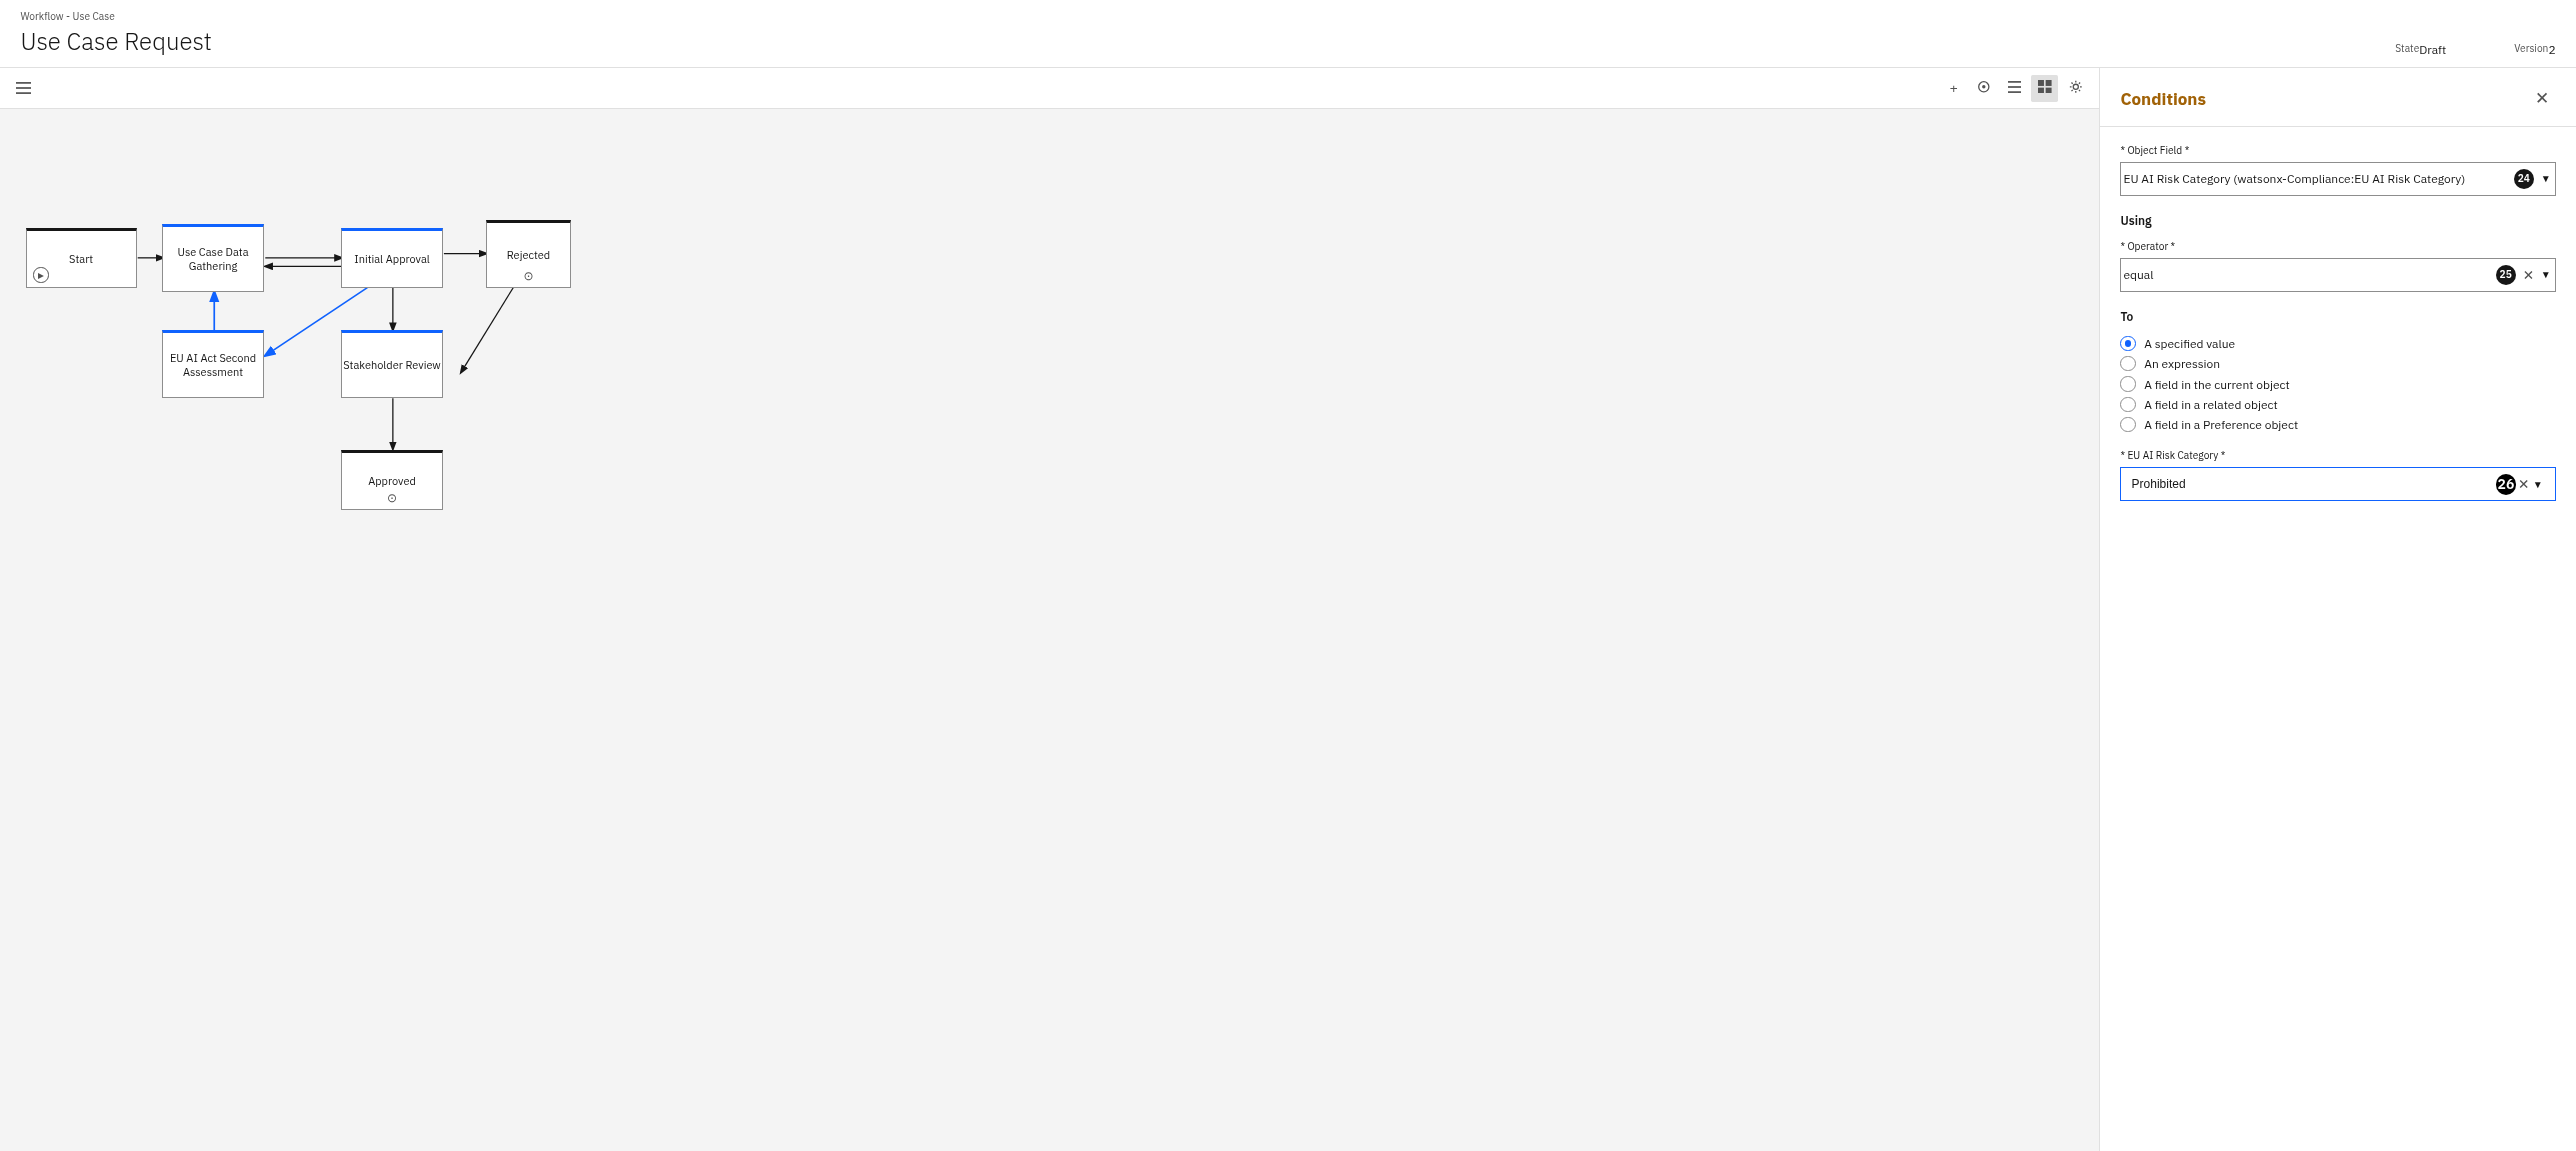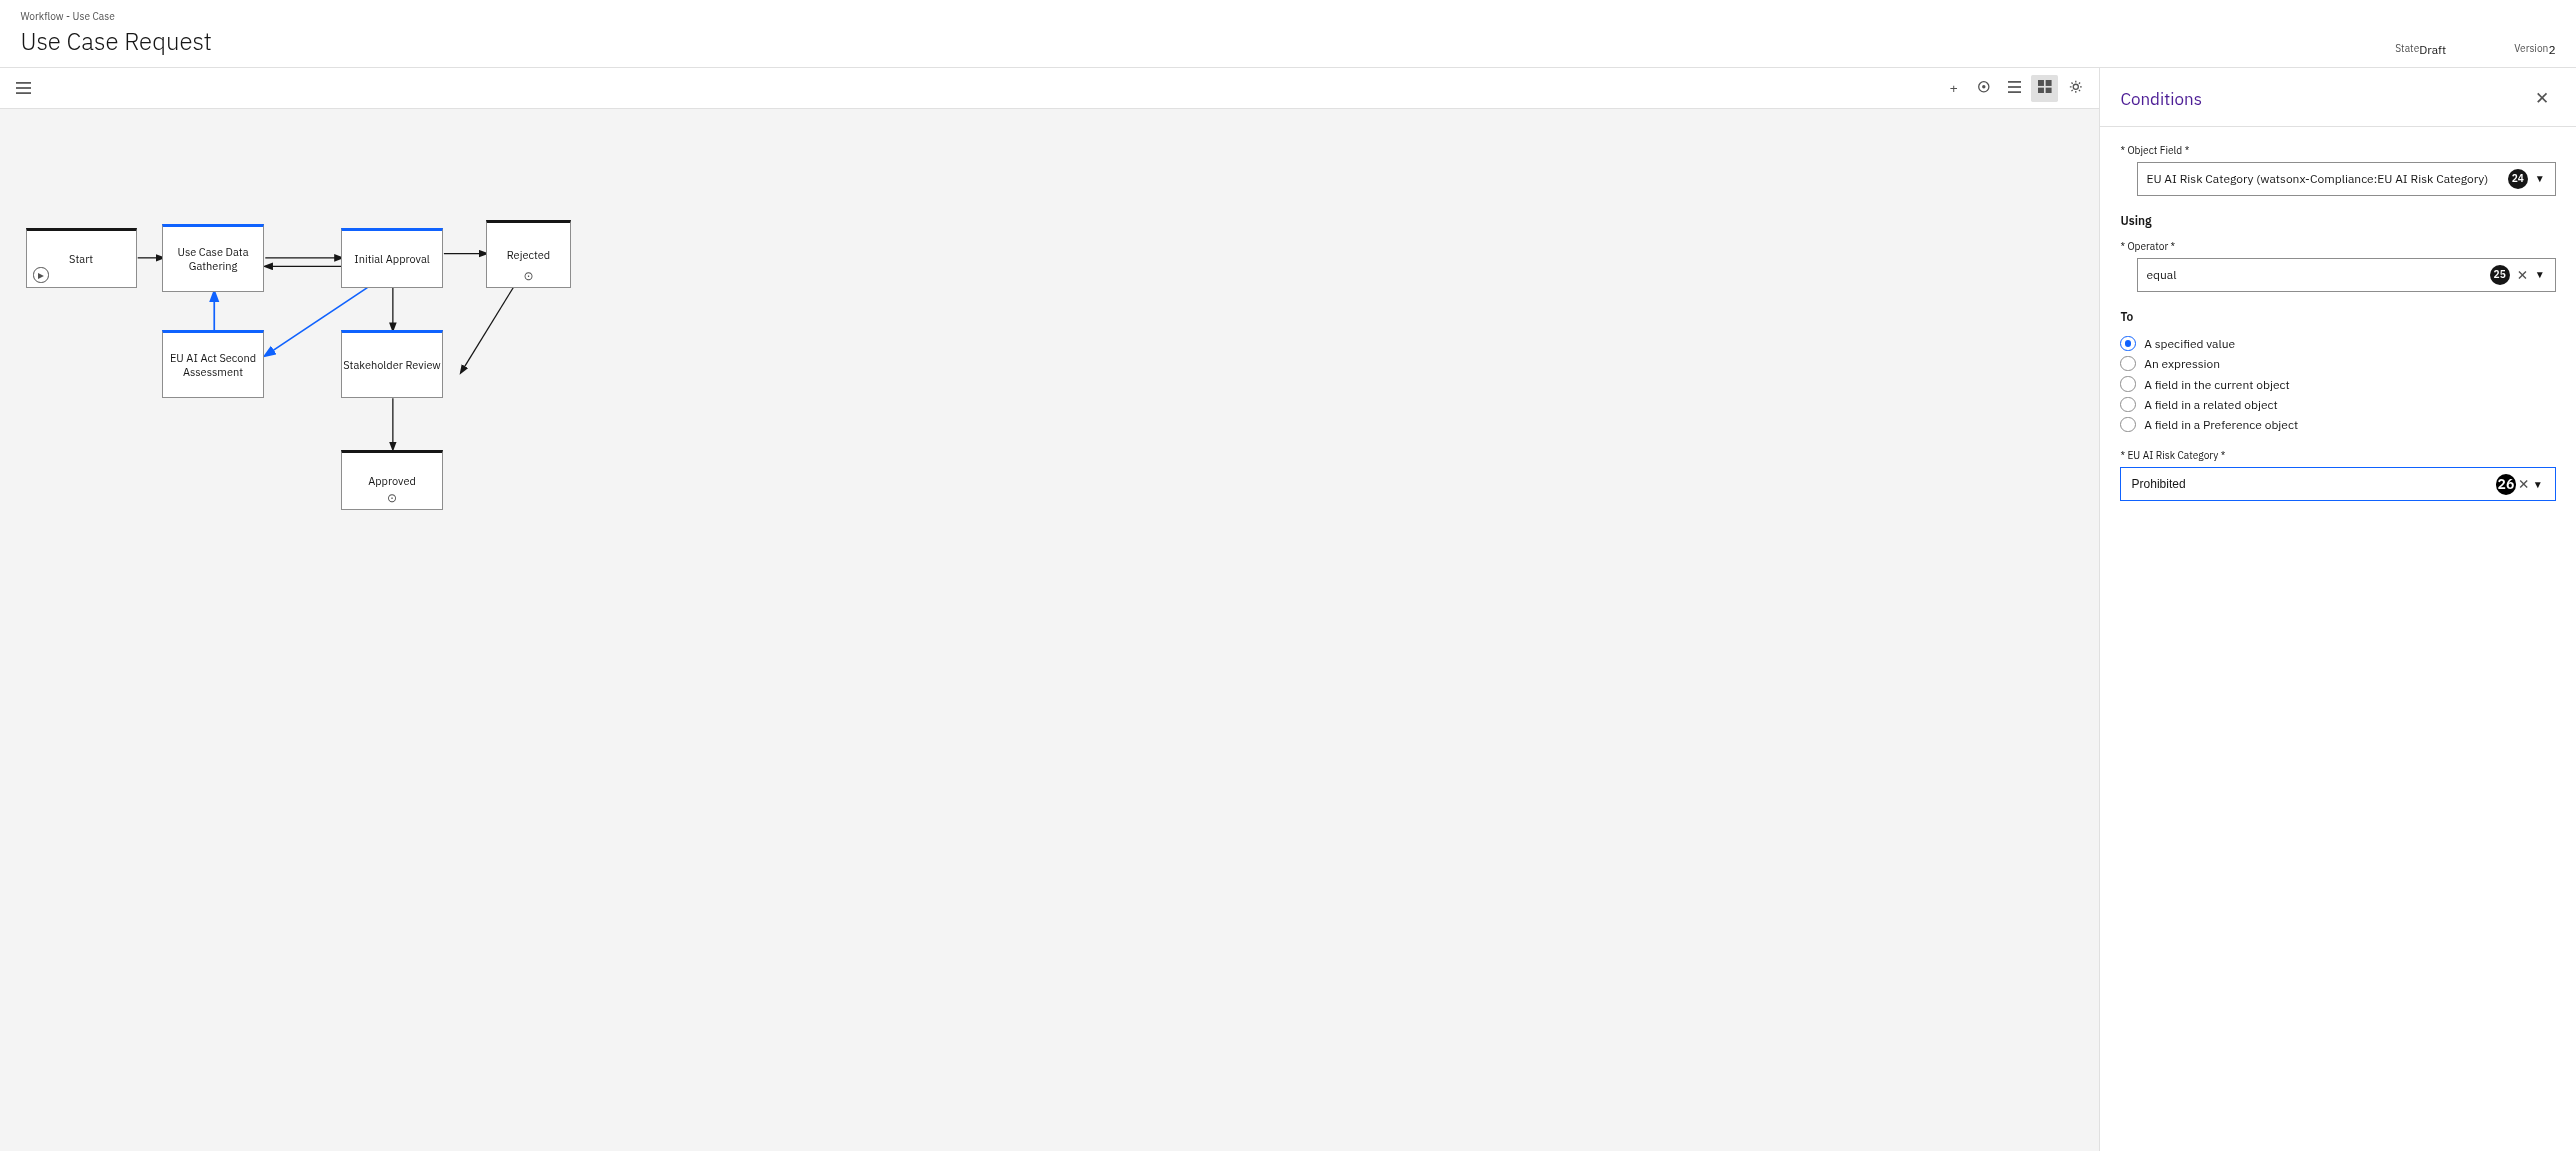--- a/index.html
+++ b/index.html
@@ -41,29 +41,29 @@
 
     .wf-node-icon { position: absolute; bottom: 4.3px; left: 50%; transform: translateX(-50%); color: #525252; font-size: 12px; }
     .wf-node-play { position: absolute; bottom: 4.3px; left: 6.8px; width: 15.3px; height: 15.3px; border-radius: 50%; border: 0.9px solid #525252; display: flex; align-items: center; justify-content: center; font-size: 7.7px; color: #525252; }
 
     
     .arrows-svg { position: absolute; top: 0; left: 0; width: 100%; height: 100%; pointer-events: none; }
 
     
     .right-panel { width: 477px; background: #fff; border-left: 0.9px solid #e0e0e0; display: flex; flex-direction: column; overflow-y: auto; }
     .panel-header { display: flex; align-items: center; justify-content: space-between; padding: 17px 20.4px 13.6px; border-bottom: 0.9px solid #e0e0e0; }
-    .panel-title { font-size: 17px; font-weight: 400; color: #4c1d95; }
+    .panel-title { font-size: 17px; font-weight: 700; color: #a16207; }
     .panel-close { width: 27px; height: 27px; border: none; background: transparent; cursor: pointer; display: flex; align-items: center; justify-content: center; font-size: 17px; color: #525252; }
     .panel-body { padding: 17px 20.4px; flex: 1; }
 
     
     .field-label { font-size: 10.2px; color: #161616; margin-bottom: 5.1px; }
     .field-group { margin-bottom: 17px; }
 
-    .select-container { position: relative; border: 0.9px solid #8d8d8d; background: #fff; display: flex; align-items: center; height: 34px; padding: 0 8px; margin-left: 17px; }
+    .select-container { position: relative; border: 0.9px solid #8d8d8d; background: #fff; display: flex; align-items: center; height: 34px; padding: 0 2px; }
     .select-value { flex: 1; font-size: 12px; color: #161616; white-space: nowrap; overflow: hidden; text-overflow: ellipsis; }
     .select-badge { width: 20.4px; height: 20.4px; border-radius: 50%; background: #161616; color: #fff; font-size: 10.2px; font-weight: 600; display: flex; align-items: center; justify-content: center; margin-right: 5.1px; flex-shrink: 0; }
     .select-actions { display: flex; align-items: center; gap: 3.4px; }
     .select-clear { background: none; border: none; cursor: pointer; color: #525252; font-size: 13.6px; padding: 1.7px; }
     .select-caret { background: none; border: none; cursor: pointer; color: #161616; font-size: 10.2px; padding: 1.7px; }
 
     .section-label { font-size: 12px; font-weight: 600; color: #161616; margin-bottom: 12px; }
 
     
     .radio-group { display: flex; flex-direction: column; gap: 5px; margin-bottom: 17px; }

